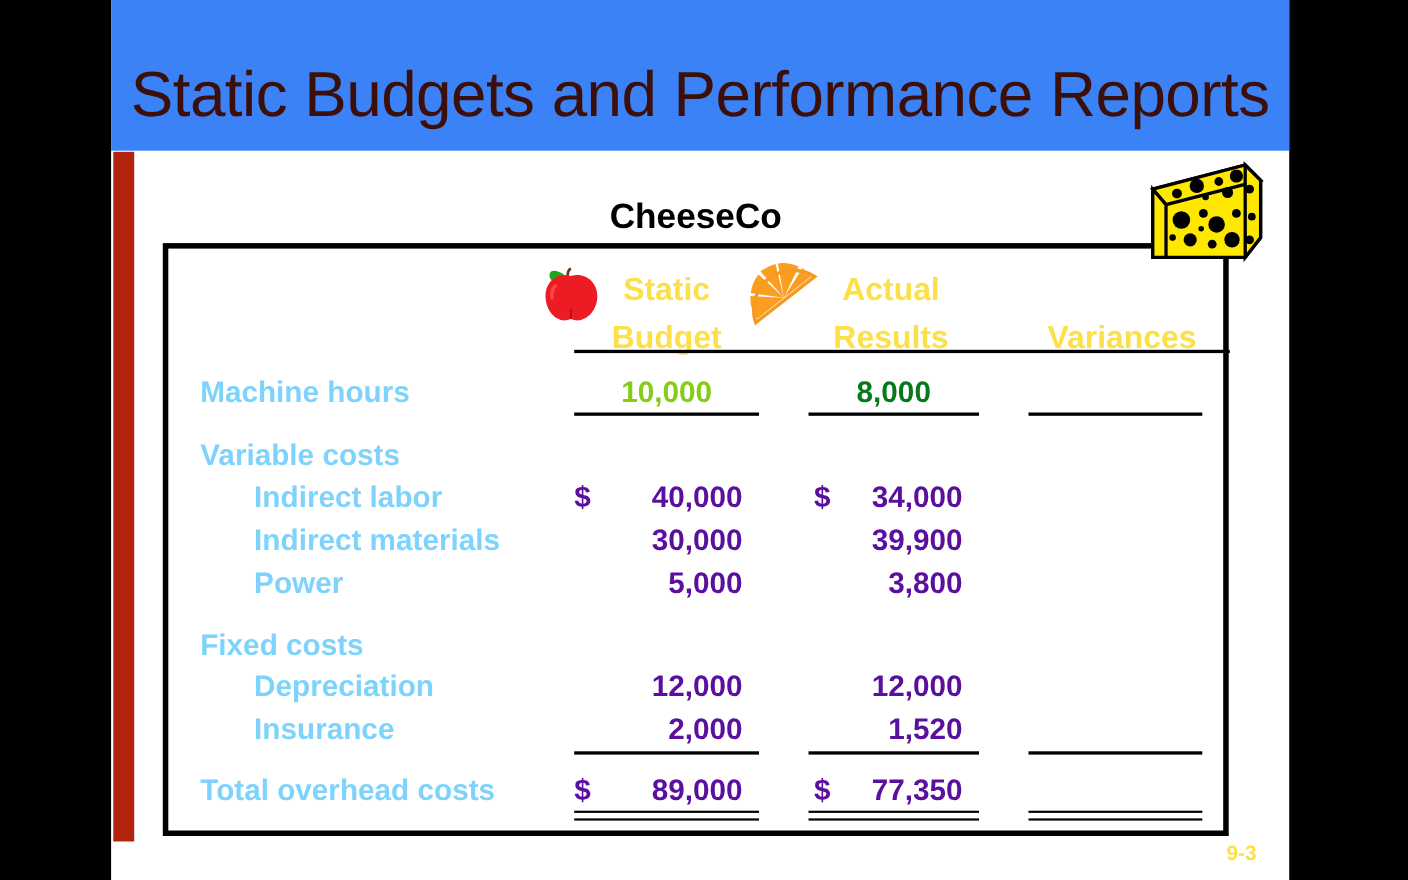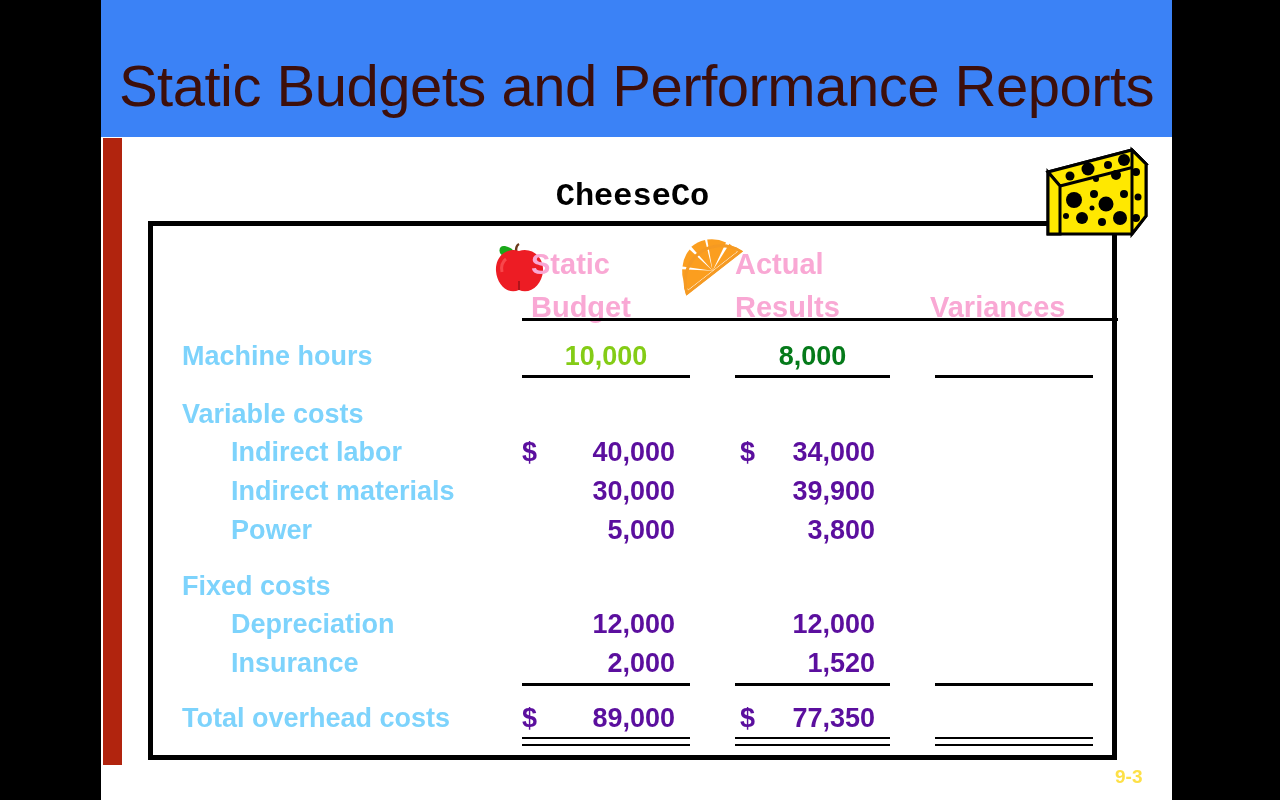--- a/index.html
+++ b/index.html
@@ -65,21 +65,21 @@
     background: #b1240e;
   }
 
   
   .company {
     position: absolute;
     left: 148px;
     top: 178px;
     width: 969px;
     text-align: center;
-    font-family: Liberation Mono, monospace;
+    font-family: Liberation Sans, sans-serif;
     font-size: 32px;
     font-weight: bold;
     color: #000000;
     letter-spacing: 0px;
   }
 
   
   .table-box {
     position: absolute;
     left: 148px;
@@ -97,25 +97,25 @@
     left: 1036px;
     top: 142px;
     width: 118px;
     height: 118px;
     z-index: 6;
   }
 
   
   .hdr {
     position: absolute;
-    color: #f9a8d4;
+    color: #fde047;
     font-family: "Liberation Sans", sans-serif;
     font-size: 29px;
     font-weight: bold;
-    text-align: left;
+    text-align: center;
     line-height: 43px;
     white-space: nowrap;
   }
   .hdr-static  { left: 531px; top: 243px; width: 150px; }
   .hdr-actual  { left: 735px; top: 243px; width: 150px; }
   .hdr-var     { left: 930px; top: 286px; width: 180px; }
 
   .apple-icon {
     position: absolute;
     left: 492px;

